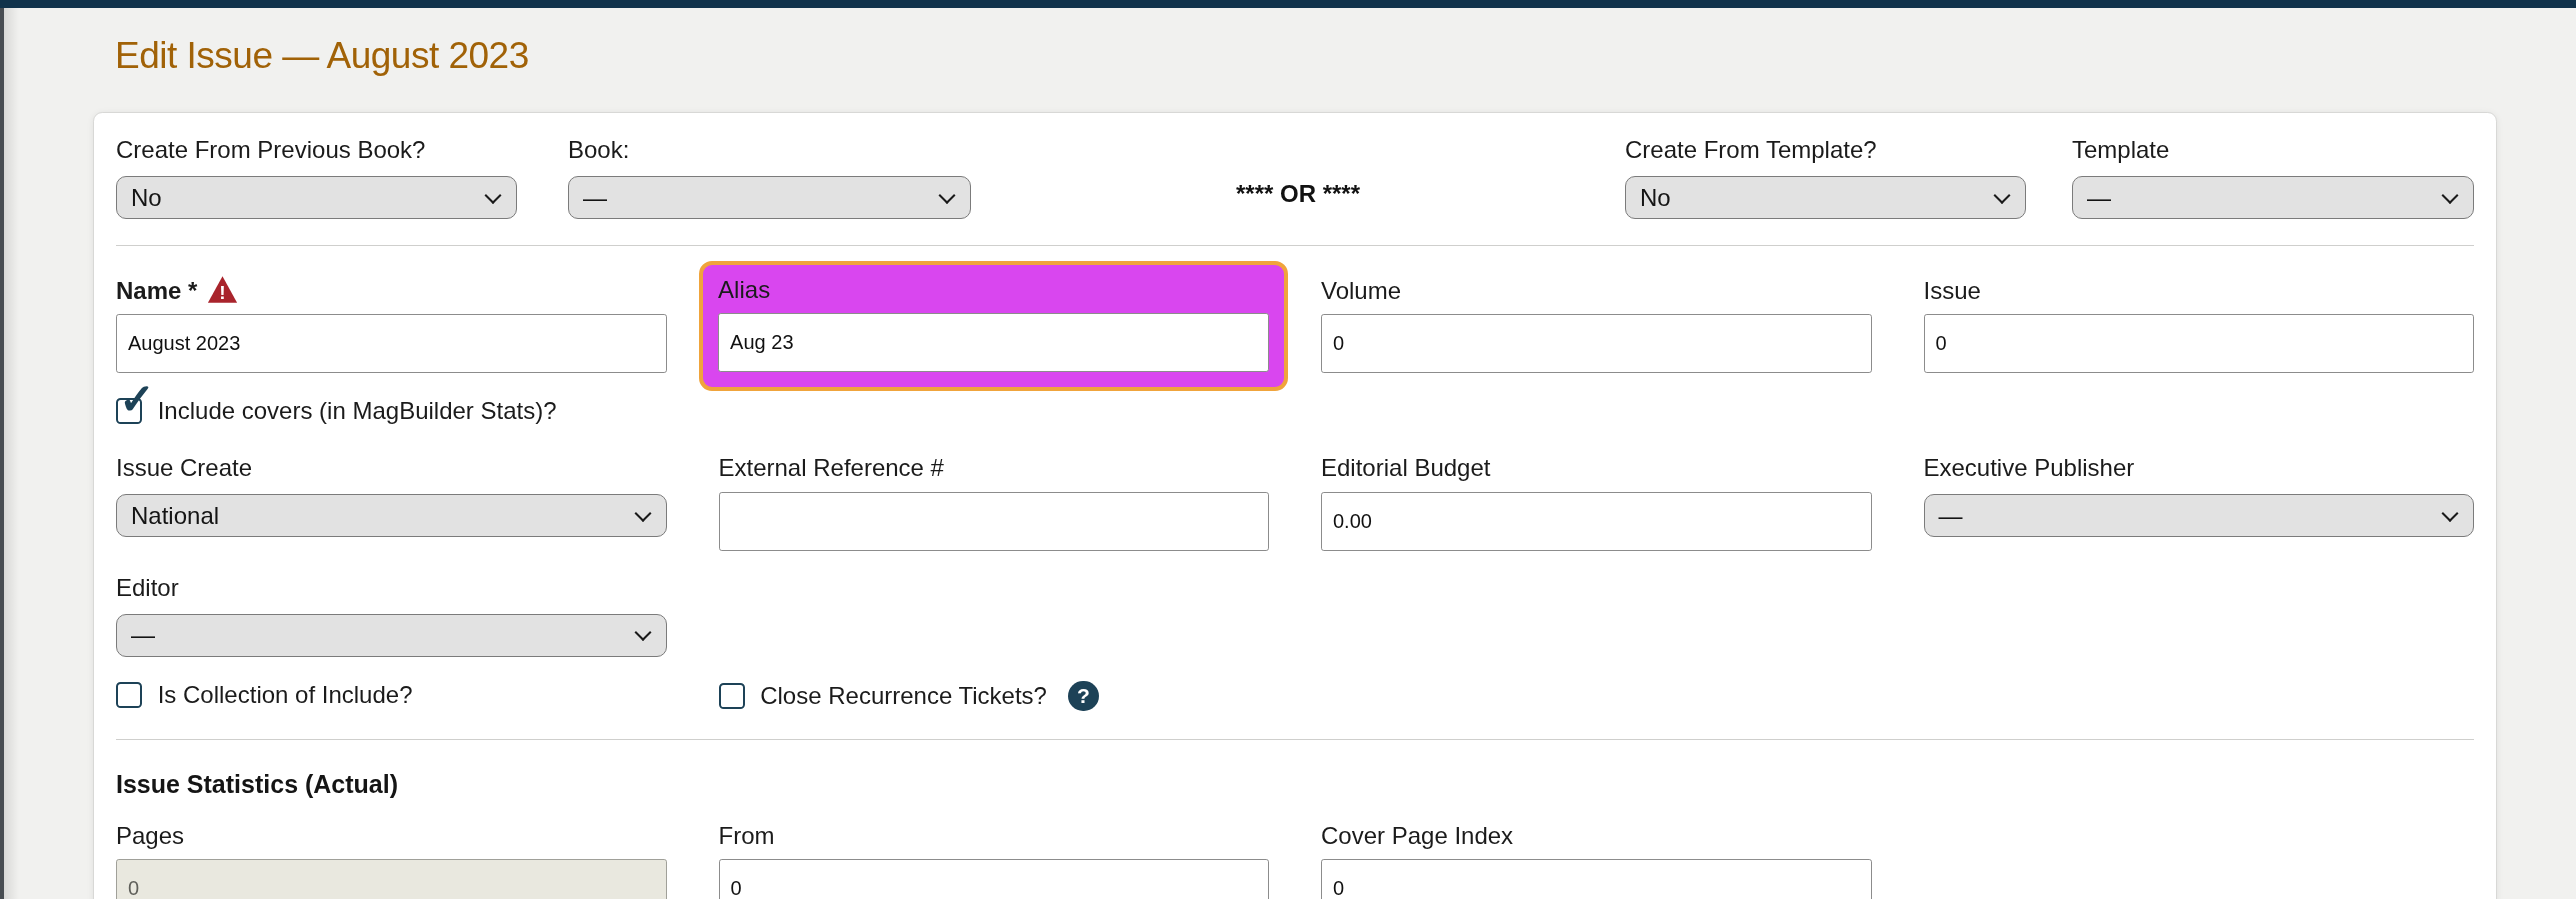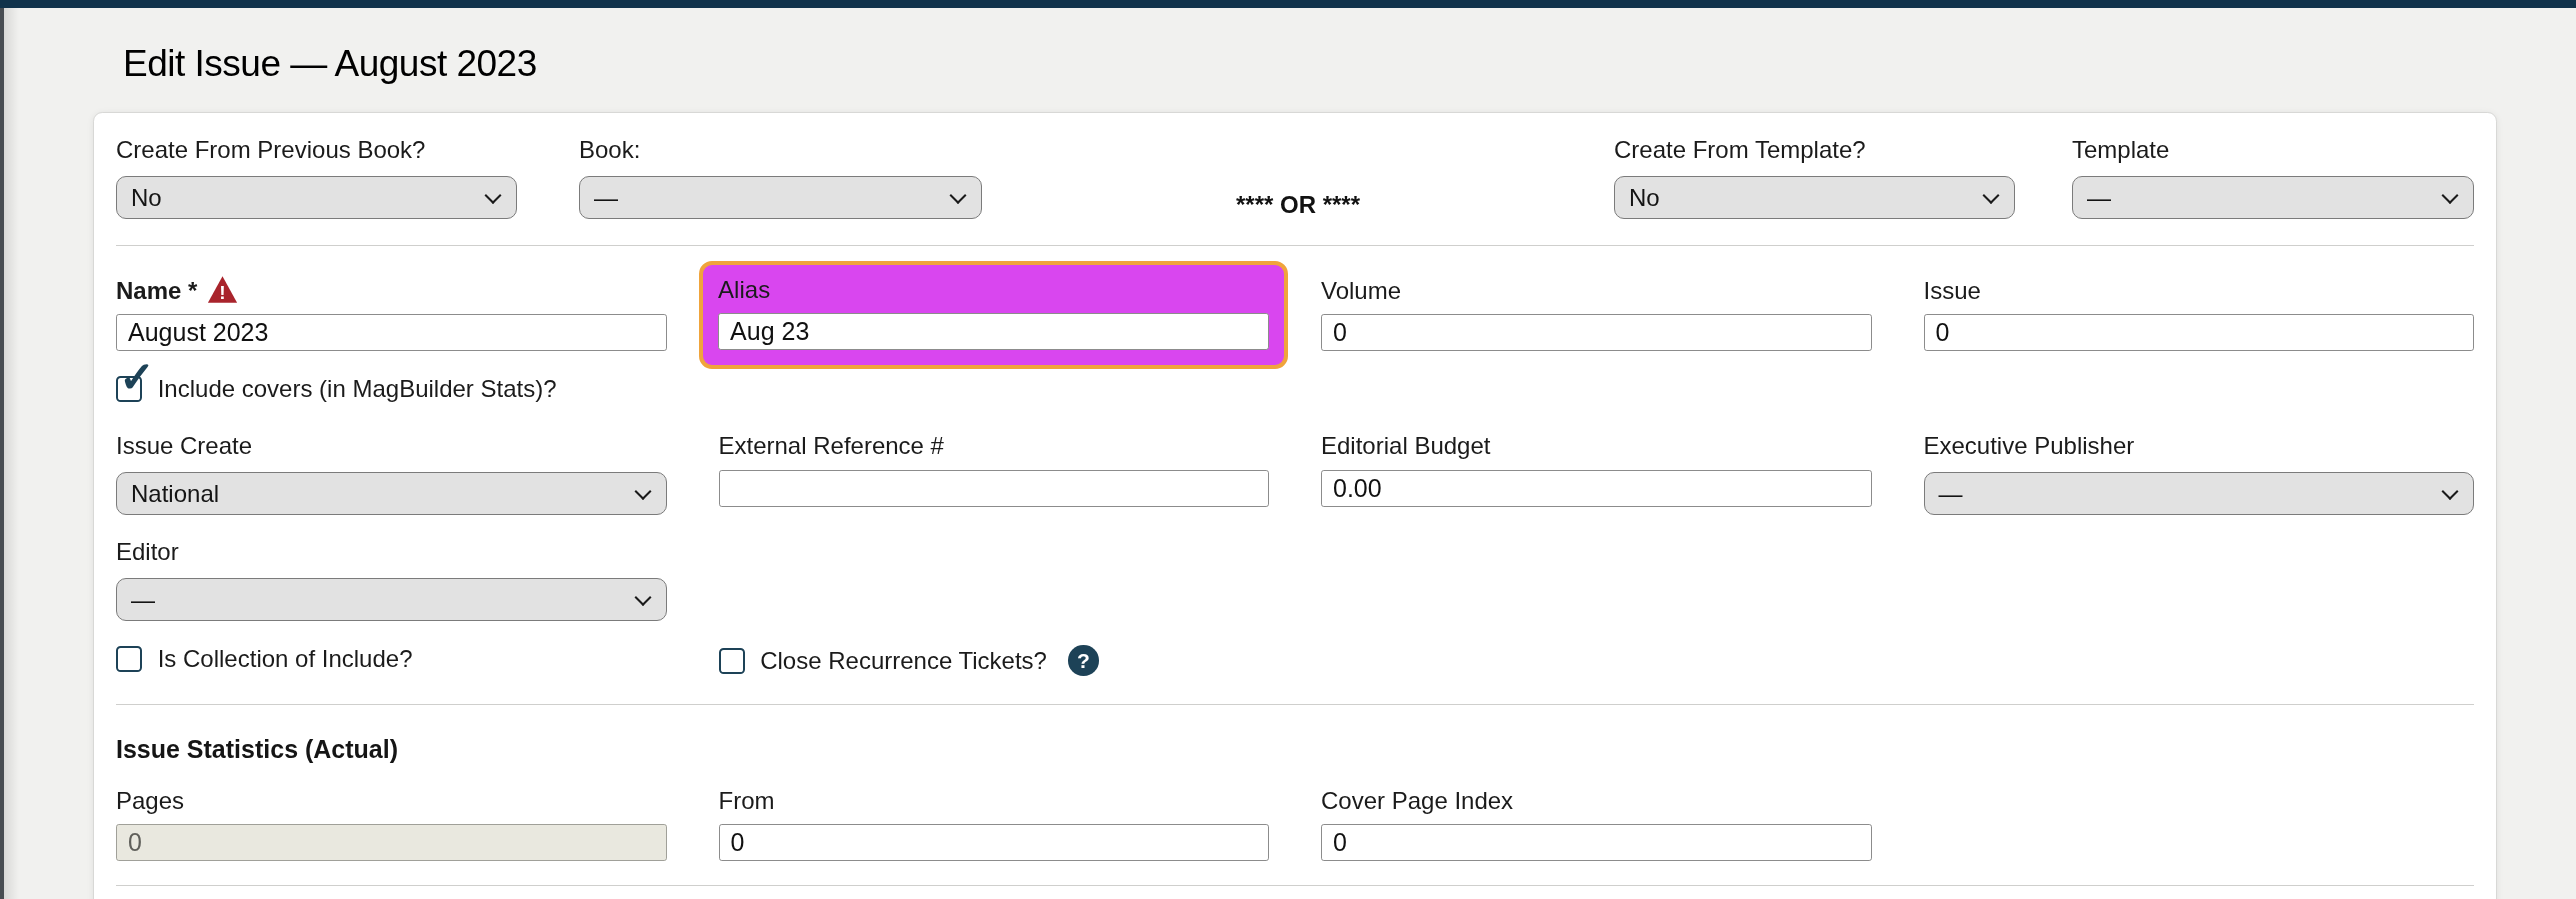--- a/index.html
+++ b/index.html
@@ -21,39 +21,39 @@
     width: 3.7px; height: 892px;
     background: #484d52;
   }
   .left-strip-shadow {
     position: absolute; top: 8.3px; left: 3.7px;
     width: 15px; height: 892px;
     background: linear-gradient(to right, rgba(0,0,0,0.10), rgba(0,0,0,0));
   }
   h1.page-title {
     position: absolute; left: 115px; top: 35px;
-    margin: 8px; font-size: 37px; font-weight: 500;
-    letter-spacing: -0.5px; color: #000000;
+    margin: 0; font-size: 37px; font-weight: 500;
+    letter-spacing: -0.5px; color: #a16207;
   }
   .card {
     position: absolute; left: 93px; top: 112px;
     width: 2404px; height: 961px;
     background: #ffffff;
     border: 0.9px solid #d8d8d6;
     border-radius: 9.2px;
     box-shadow: 0 1.8px 7.4px rgba(0,0,0,0.07);
     padding: 22px 22px 0 22px;
   }
   .label {
     display: flex; align-items: center; gap: 9.2px;
     font-size: 24px; line-height: 30px; height: 30px;
     margin-bottom: 8.3px; color: #1b1b1b; white-space: nowrap;
   }
   .label.bold { font-weight: 700; }
-  .row-top { display: flex; align-items: flex-end; gap: 11px; }
+  .row-top { display: flex; align-items: center; }
   .w1 { width: 401px; }
   .w2 { width: 403px; margin-left: 51px; }
   .w4 { width: 401px; }
   .w5 { width: 402px; margin-left: 46px; }
   .or-cell { flex: 1; display: flex; justify-content: center; padding-top: 33px; }
   .or-text { font-size: 24px; font-weight: 600; color: #121212; }
   .select {
     height: 43px; margin-top: 11px;
     background: #e2e2e2;
     border: 0.9px solid #7b7b7b;
@@ -64,24 +64,24 @@
     cursor: pointer;
   }
   .chev {
     width: 12px; height: 12px;
     border-right: 2.8px solid #1a1a1a;
     border-bottom: 2.8px solid #1a1a1a;
     transform: rotate(45deg) translate(-1.8px,-1.8px);
     flex: 0 0 auto;
   }
   input.txt {
-    width: 100%; height: 37px;
+    width: 100%; height: 59px;
     border: 0.9px solid #8c8c8c; border-radius: 2.8px;
     background: #fff; padding: 16px 11px;
-    font-family: inherit; font-size: 25px; color: #111;
+    font-family: inherit; font-size: 20px; color: #111;
     outline: none;
   }
   input.txt:disabled, input.txt.disabled {
     background: #e9e8df; border-color: #a0a099; color: #5f5f5a;
   }
   .divider {
     border: none; border-top: 0.9px solid #cfcfcd;
     margin: 26px 0 0 0;
   }
   .grid4 {

